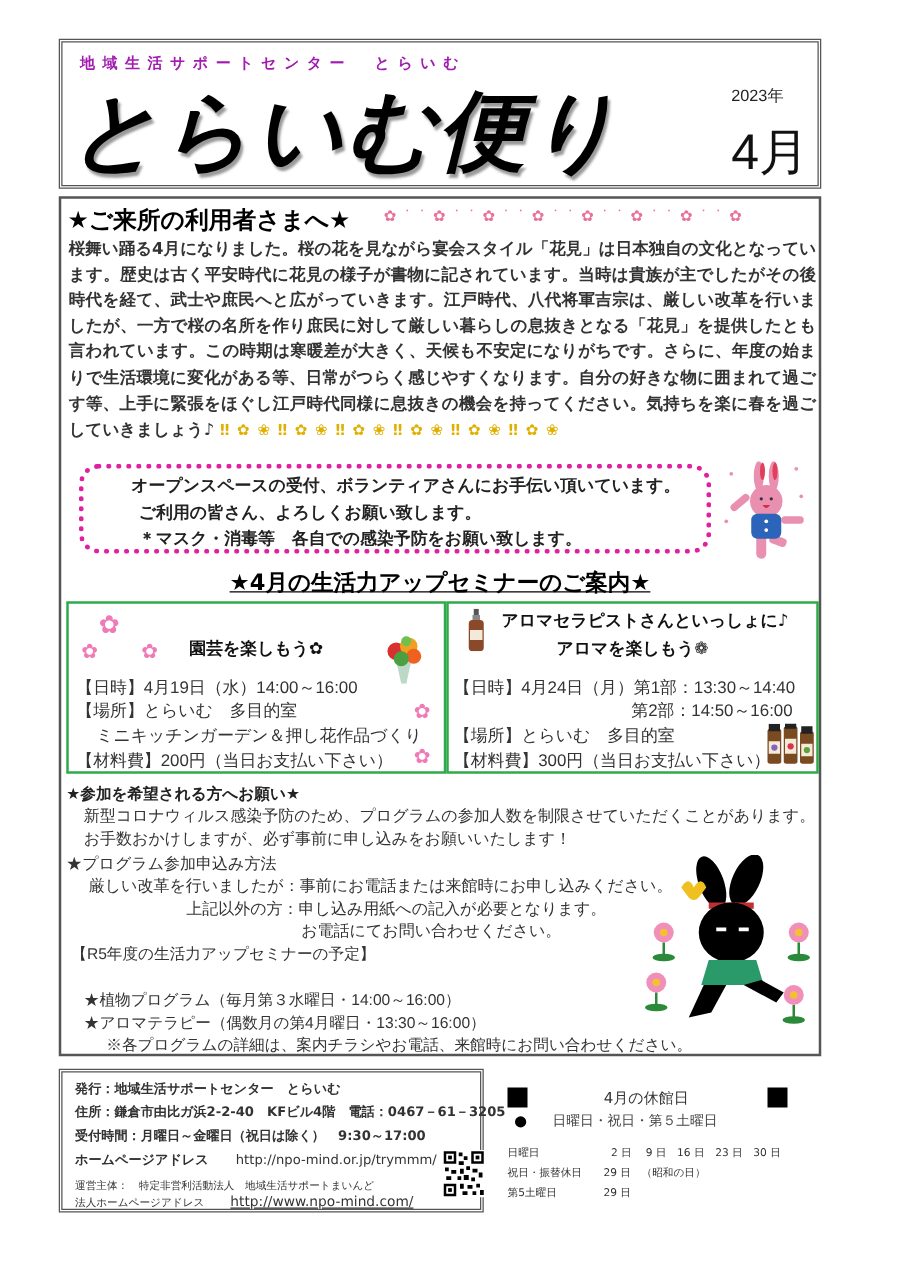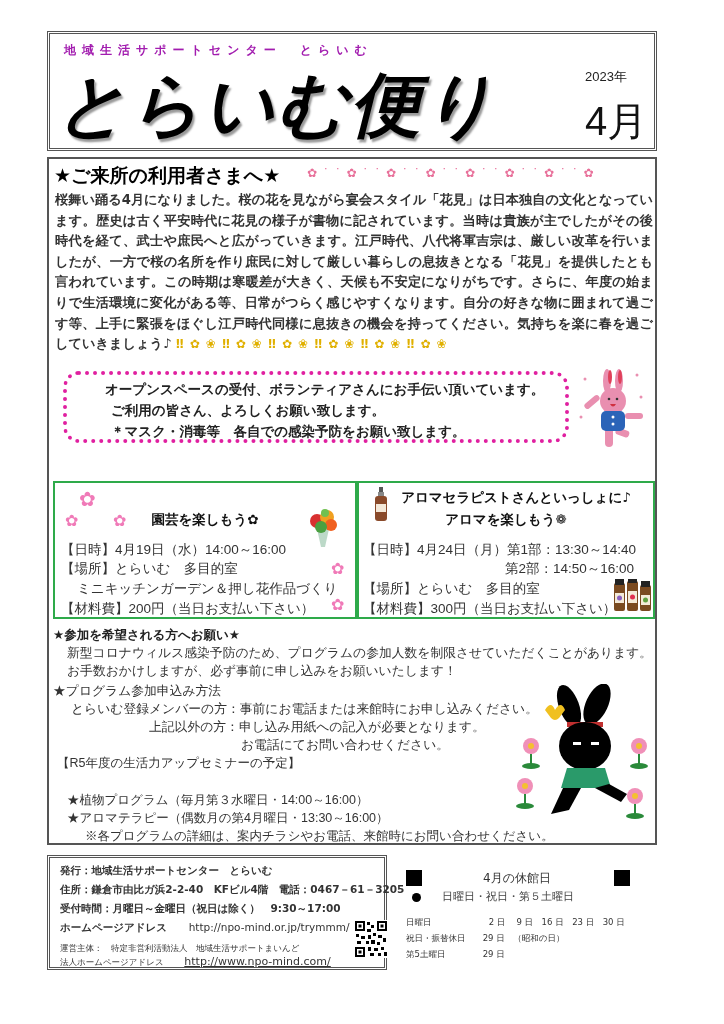--- a/index.html
+++ b/index.html
@@ -114,20 +114,21 @@
       <circle cx="40" cy="30" r="1.3" fill="#333"></circle>
     <path d="M33 35 Q36 40 39 35 Z" fill="#d03040"></path>
     <g fill="#e98fb0">
         <circle cx="8" cy="10" r="1.5"></circle>
         <circle cx="60" cy="6" r="1.5"></circle>
         <circle cx="64" cy="28" r="1.5"></circle>
         <circle cx="4" cy="48" r="1.5"></circle>
       </g>
   </svg>
 
+  <div class="seminar-title">★4月の生活力アップセミナーのご案内★</div>
 
   <div class="sem-box sem-left">
     <span class="flower" style="left:24px;top:6px;font-size:20px;">✿</span>
     <span class="flower" style="left:10px;top:30px;">✿</span>
     <span class="flower" style="left:58px;top:30px;">✿</span>
     <span class="flower" style="left:276px;top:78px;">✿</span>
     <span class="flower" style="left:276px;top:114px;">✿</span>
     <svg style="position:absolute;left:252px;top:24px;width:32px;height:40px;" viewBox="0 0 32 40">
       <polygon points="10,22 22,22 18,40 14,40" fill="#bcd9c8"></polygon>
       <circle cx="10" cy="14" r="7" fill="#d83030"></circle>
@@ -169,21 +170,21 @@
     <div class="sem-row" style="left:4px;top:58px;">【日時】4月24日（月）第1部：13:30～14:40</div>
     <div class="sem-row" style="left:146px;top:77px;">第2部：14:50～16:00</div>
     <div class="sem-row" style="left:4px;top:97px;">【場所】とらいむ　多目的室</div>
     <div class="sem-row" style="left:4px;top:117px;">【材料費】300円（当日お支払い下さい）</div>
   </div>
 
   <div class="req-title">★参加を希望される方へお願い★</div>
   <div class="req-line" style="top:486px;">新型コロナウィルス感染予防のため、プログラムの参加人数を制限させていただくことがあります。</div>
   <div class="req-line" style="top:504px;">お手数おかけしますが、必ず事前に申し込みをお願いいたします！</div>
   <div class="req-line" style="left:4px;top:524px;">★プログラム参加申込み方法</div>
-  <div class="req-line" style="left:22px;top:542px;">とらいむ登録メンバーの方：事前にお電話または来館時にお申し込みください。</div>
+  <div class="req-line" style="left:22px;top:542px;">厳しい改革を行いましたが：事前にお電話または来館時にお申し込みください。</div>
   <div class="req-line" style="left:100px;top:560px;">上記以外の方：申し込み用紙への記入が必要となります。</div>
   <div class="req-line" style="left:192px;top:578px;">お電話にてお問い合わせください。</div>
 
   <div class="sched-line" style="left:8px;top:596px;">【R5年度の生活力アップセミナーの予定】</div>
   <div class="sched-line" style="left:18px;top:633px;">★植物プログラム（毎月第３水曜日・14:00～16:00）</div>
   <div class="sched-line" style="left:18px;top:651px;">★アロマテラピー（偶数月の第4月曜日・13:30～16:00）</div>
   <div class="sched-line" style="left:36px;top:669px;">※各プログラムの詳細は、案内チラシやお電話、来館時にお問い合わせください。</div>
 
   <svg class="black-bunny" viewBox="0 0 140 150">
     <path d="M66 40 L50 4 L70 30 Z" fill="#000"></path>

